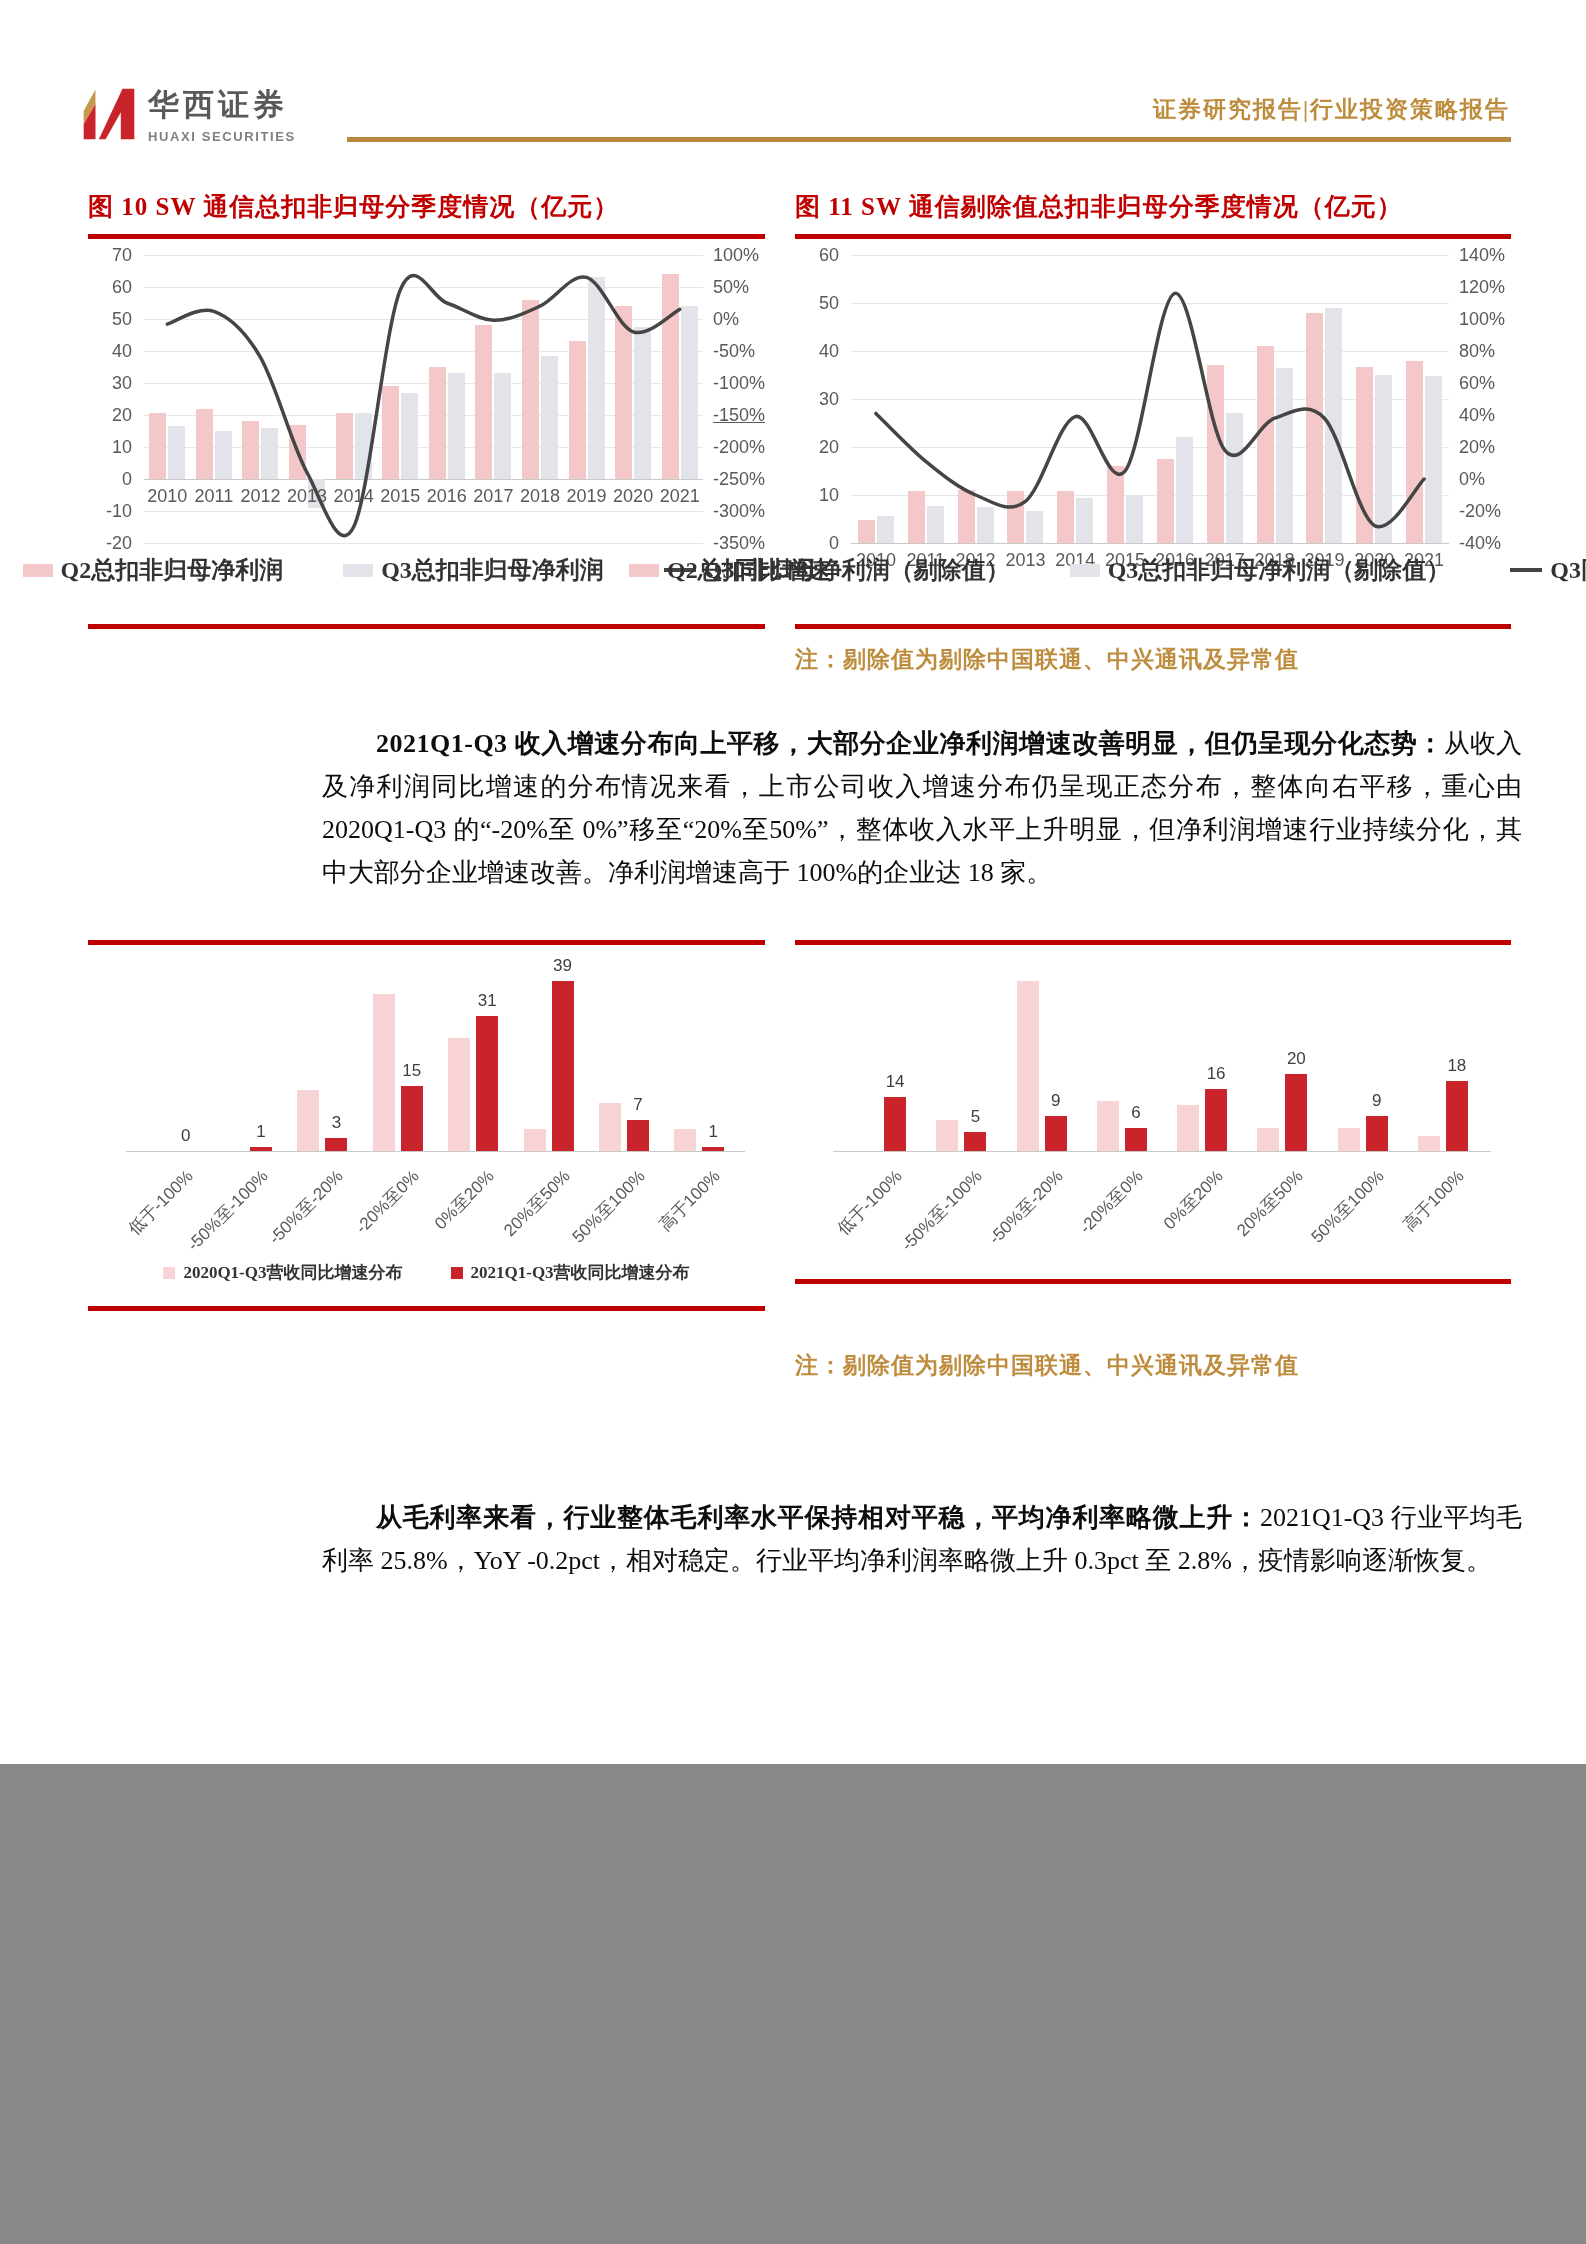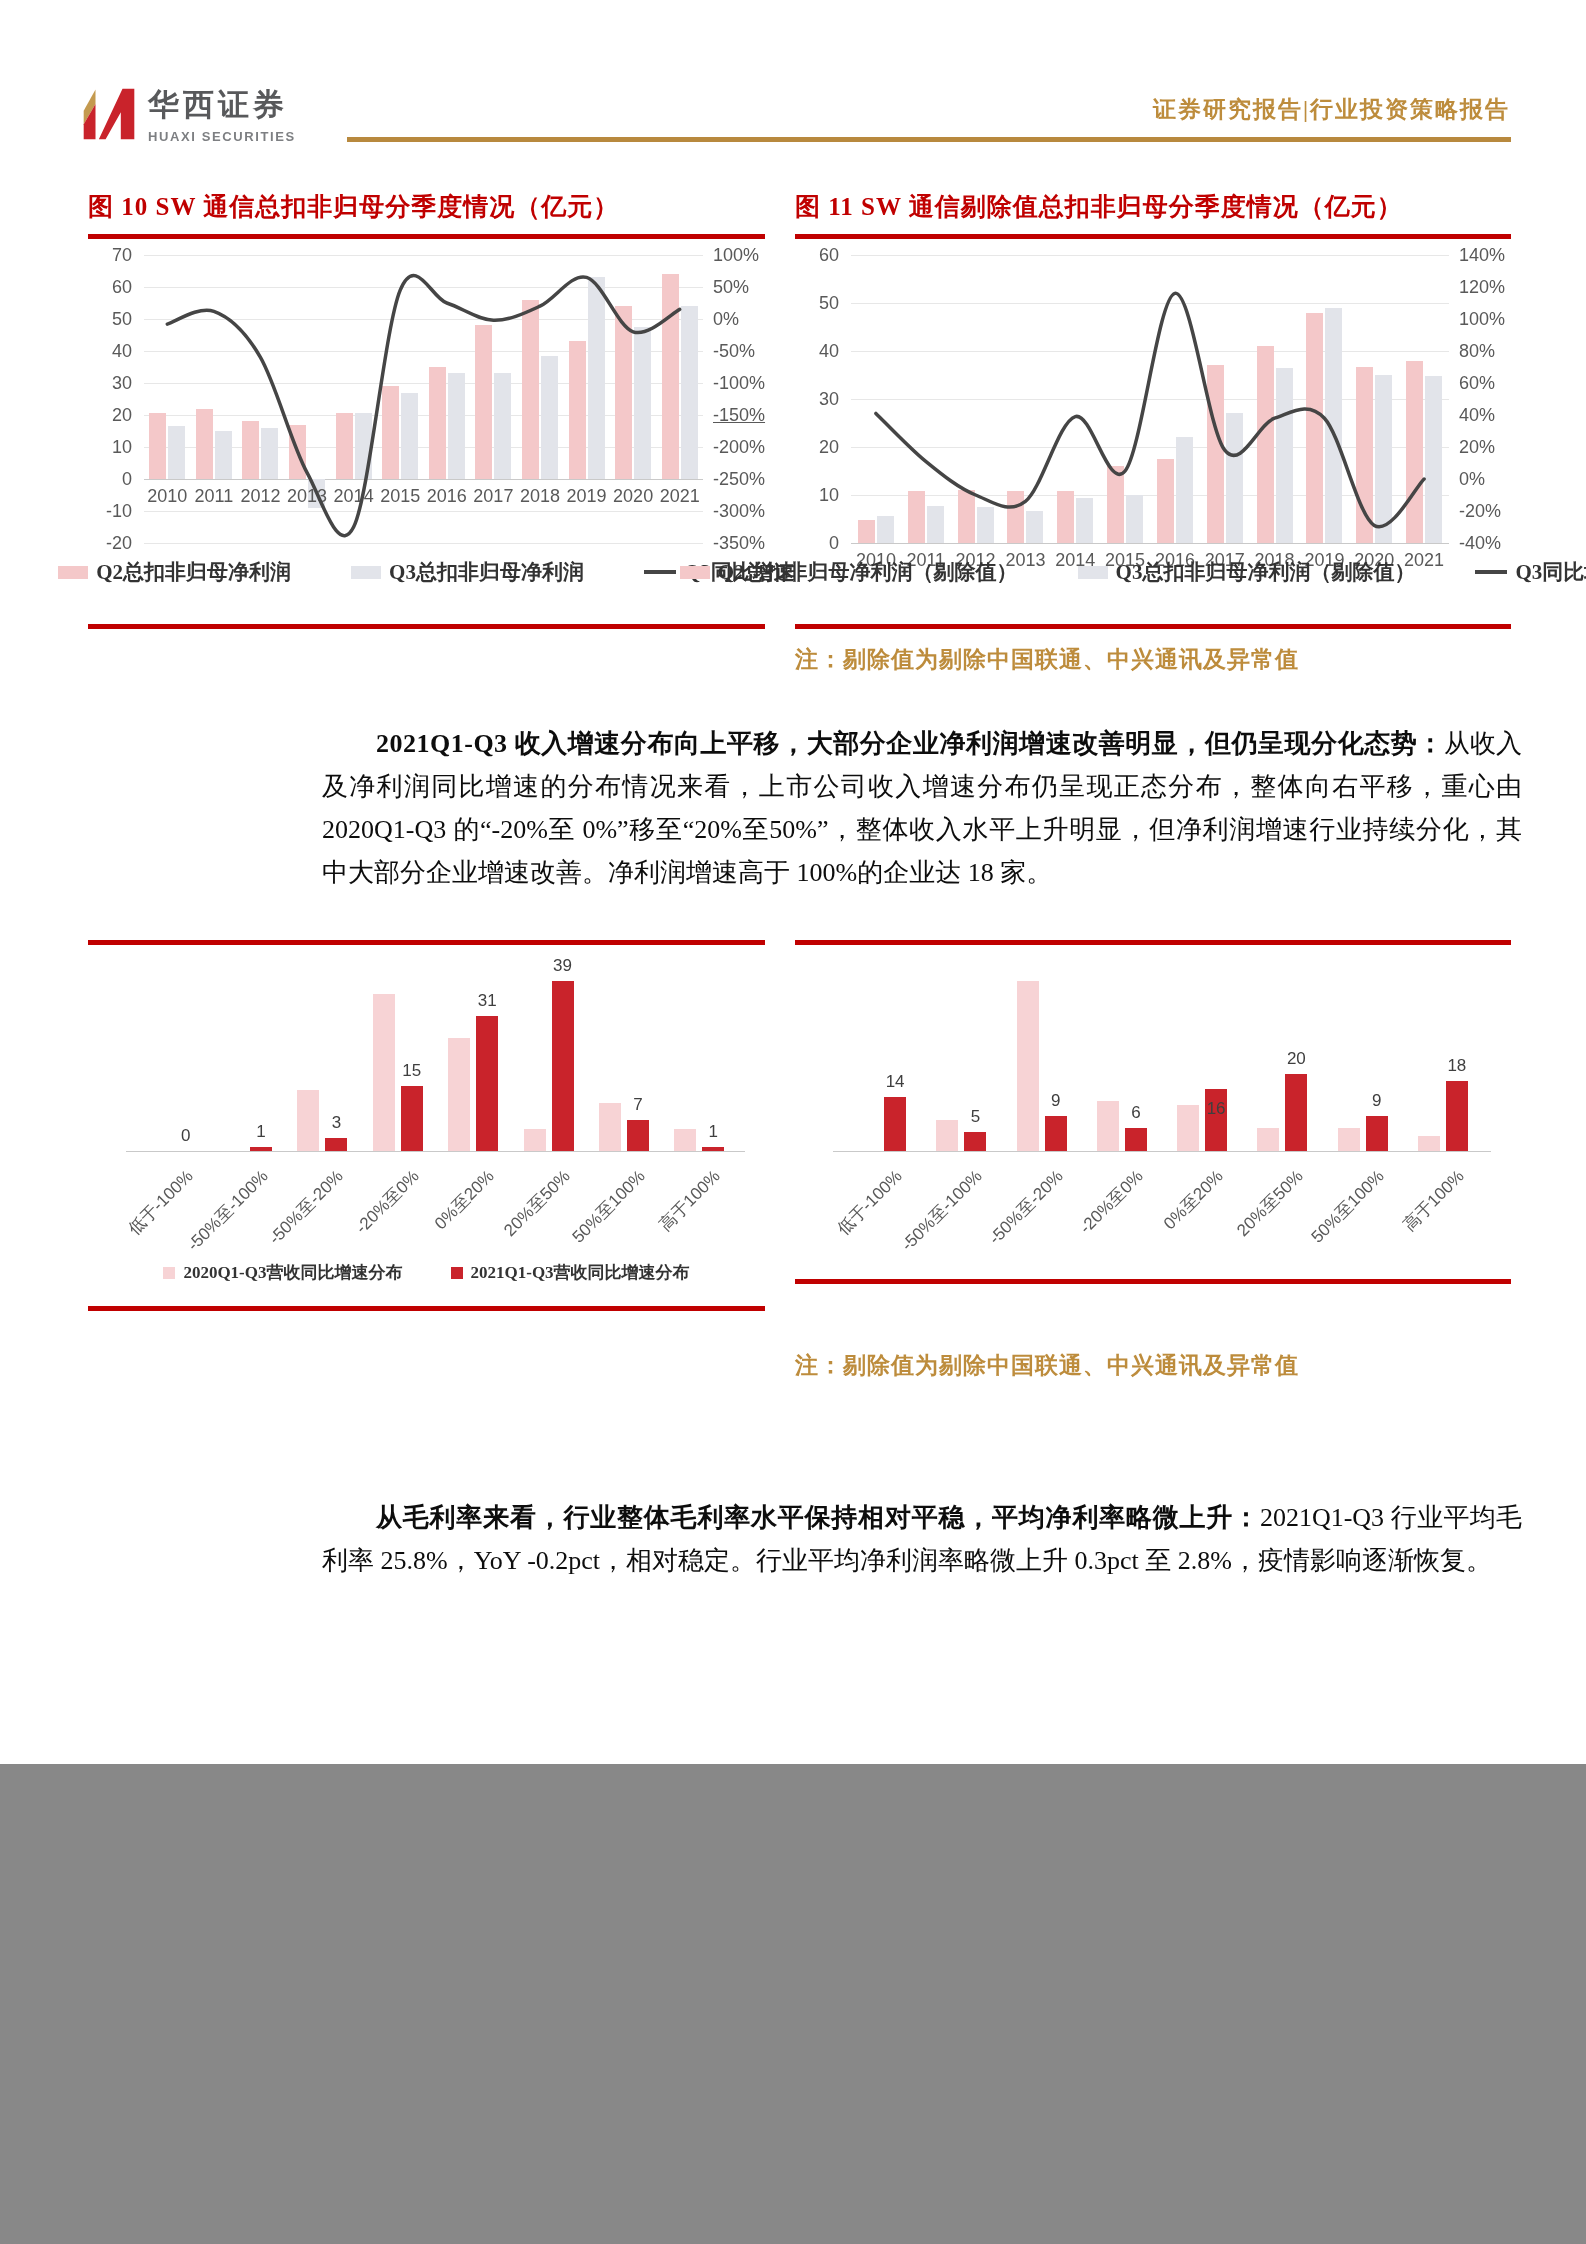--- a/index.html
+++ b/index.html
@@ -25,21 +25,21 @@
   .gridline{position:absolute;height:1px;background:#e7e7e7;}
   .gridline.zero{background:#c9c9c9;}
   .tick-label{position:absolute;font-size:18px;color:#595959;line-height:18px;}
   .tick-left{text-align:right;}
   .tick-right{text-align:left;}
   .bar{position:absolute;}
   .xcat{position:absolute;font-size:18px;color:#595959;text-align:center;}
   .line-svg{position:absolute;left:0;top:0;pointer-events:none;}
   .legend-row{position:absolute;bottom:2px;left:0;width:100%;display:flex;
               justify-content:center;align-items:center;gap:60px;}
-  .legend-item{display:flex;align-items:center;gap:8px;font-size:21px;font-weight:bold;
+  .legend-item{display:flex;align-items:center;gap:8px;font-size:24px;font-weight:bold;
                color:#333;font-family:"Liberation Serif",serif;white-space:nowrap;}
   .legend-row.small{position:static;margin-top:4px;gap:48px;}
   .legend-row.small .legend-item{font-size:17px;}
   .swatch-bar{width:30px;height:13px;display:inline-block;}
   .swatch-sq{width:12px;height:12px;display:inline-block;}
   .swatch-line{width:32px;height:4px;display:inline-block;}
   .val-label{position:absolute;font-size:17px;color:#3f3f3f;transform:translateX(-50%);}
   .cat-label{position:absolute;font-size:17px;color:#595959;white-space:nowrap;
              transform:translateX(-100%) rotate(-45deg);transform-origin:100% 0;}
   .fig-note{position:absolute;font-size:23px;font-weight:bold;color:#bd8c3c;
@@ -314,21 +314,21 @@
         <div class="bar" style="left: 622.875px; width: 22px; top: 184.545px; height: 15.4545px; background: rgb(247, 211, 213);"></div>
         <div class="bar" style="left: 89.125px; width: 22px; top: 145.909px; height: 54.0909px; background: rgb(201, 35, 43);"></div>
         <div class="val-label" style="left: 100.125px; top: 120.909px;">14</div>
         <div class="bar" style="left: 169.375px; width: 22px; top: 180.682px; height: 19.3182px; background: rgb(201, 35, 43);"></div>
         <div class="val-label" style="left: 180.375px; top: 155.682px;">5</div>
         <div class="bar" style="left: 249.625px; width: 22px; top: 165.227px; height: 34.7727px; background: rgb(201, 35, 43);"></div>
         <div class="val-label" style="left: 260.625px; top: 140.227px;">9</div>
         <div class="bar" style="left: 329.875px; width: 22px; top: 176.818px; height: 23.1818px; background: rgb(201, 35, 43);"></div>
         <div class="val-label" style="left: 340.875px; top: 151.818px;">6</div>
         <div class="bar" style="left: 410.125px; width: 22px; top: 138.182px; height: 61.8182px; background: rgb(201, 35, 43);"></div>
-        <div class="val-label" style="left: 421.125px; top: 113.182px; margin-top: 35px;">16</div>
+        <div class="val-label" style="left: 421.125px; top: 113.182px;">16</div>
         <div class="bar" style="left: 490.375px; width: 22px; top: 122.727px; height: 77.2727px; background: rgb(201, 35, 43);"></div>
         <div class="val-label" style="left: 501.375px; top: 97.7273px;">20</div>
         <div class="bar" style="left: 570.625px; width: 22px; top: 165.227px; height: 34.7727px; background: rgb(201, 35, 43);"></div>
         <div class="val-label" style="left: 581.625px; top: 140.227px;">9</div>
         <div class="bar" style="left: 650.875px; width: 22px; top: 130.455px; height: 69.5455px; background: rgb(201, 35, 43);"></div>
         <div class="val-label" style="left: 661.875px; top: 105.455px;">18</div>
         <div class="cat-label" style="left: 96.125px; top: 214px;">低于-100%</div>
         <div class="cat-label" style="left: 176.375px; top: 214px;">-50%至-100%</div>
         <div class="cat-label" style="left: 256.625px; top: 214px;">-50%至-20%</div>
         <div class="cat-label" style="left: 336.875px; top: 214px;">-20%至0%</div>

